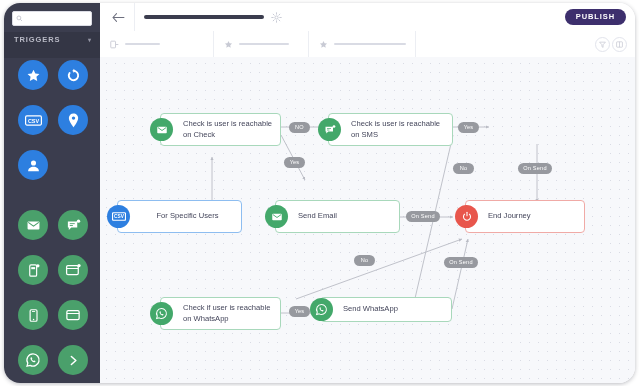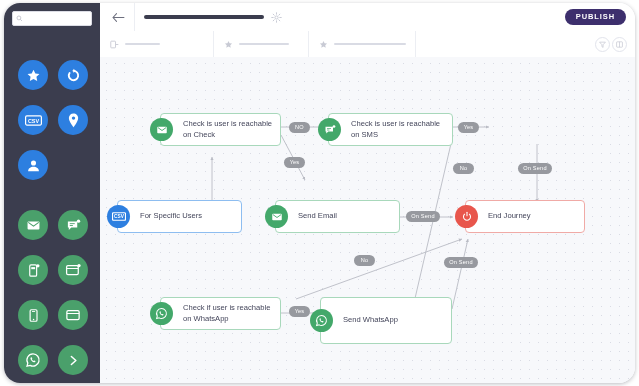--- a/index.html
+++ b/index.html
@@ -105,20 +105,24 @@
     <div class="search-wrap">
       <div class="search-box">
         <svg class="mag" viewBox="0 0 12 12">
           <circle cx="5" cy="5" r="3.3" fill="none" stroke="#b9bac6" stroke-width="1.3"></circle>
           <line x1="7.4" y1="7.4" x2="10.3" y2="10.3" stroke="#b9bac6" stroke-width="1.3"></line>
         </svg>
         <input value="" placeholder="" style="">
       </div>
     </div>
 
+    <div class="grp-head" id="grp-trig">
+      <span class="lbl">TRIGGERS</span>
+      <span class="chev">▾</span>
+    </div>
 
     <div class="icon-grid" style="top:57px;height:120px;">
       <div class="ic blue" style="left:14px;top:0;">
         <svg width="15" height="15" viewBox="0 0 24 24">
           <path fill="#ffffff" d="M12 2.6l2.9 6 6.6.9-4.8 4.6 1.2 6.5L12 17.6 6.1 20.6l1.2-6.5L2.5 9.5l6.6-.9z"></path>
             </svg>
       </div>
       <div class="ic blue" style="left:54px;top:0;">
         <svg width="15" height="15" viewBox="0 0 24 24">
           <path fill="none" stroke="#ffffff" stroke-width="3" stroke-linecap="round" d="M12 4.5a7.5 7.5 0 1 1-6.3 3.4"></path>
@@ -306,21 +310,21 @@
           <path stroke="#43a86a" stroke-width="1.4" d="M6 9h8M6 12h5"></path>
             </svg>
       </div>
       <div class="txt">
         <div>Check is user is reachable</div>
         <div>on SMS</div>
       </div>
     </div>
 
 
-    <div class="node b" style="left:17px;top:143px;width:125px;height:33px;">
+    <div class="node b" style="left:17px;top:143px;width:125px;height:33px;justify-content:center;">
       <div class="badge b">
         <svg width="14" height="11" viewBox="0 0 28 20">
           <rect x="1" y="2.5" width="26" height="15" rx="2" fill="none" stroke="#fff" stroke-width="2.4"></rect>
           <text x="14" y="13.6" font-size="9.5" font-weight="bold" fill="#ffffff" text-anchor="middle" font-family="Liberation Sans, sans-serif">CSV</text>
             </svg>
       </div>
       <div class="txt">For Specific Users</div>
     </div>
 
     <div class="node g" style="left:175px;top:143px;width:125px;height:33px;text-align:right;">
@@ -349,21 +353,21 @@
     <div class="node r" style="left:365px;top:143px;width:120px;height:33px;">
       <div class="badge r">
         <svg width="12" height="12" viewBox="0 0 24 24">
           <path fill="none" stroke="#ffffff" stroke-width="2.1" stroke-linecap="round" d="M7.2 6.4a7 7 0 1 0 9.6 0"></path>
           <path stroke="#ffffff" stroke-width="2.1" stroke-linecap="round" d="M12 2.6v7"></path>
             </svg>
       </div>
       <div class="txt">End Journey</div>
     </div>
 
-    <div class="node g" style="left:220px;top:240px;width:132px;height:47px;">
+    <div class="node g" style="left:220px;top:240px;width:132px;height:25px;">
       <div class="badge g">
         <svg width="13" height="13" viewBox="0 0 24 24">
           <path fill="none" stroke="#ffffff" stroke-width="1.9" d="M12 2.9a9.1 9.1 0 0 0-7.8 13.8L3 21.2l4.7-1.2A9.1 9.1 0 1 0 12 2.9z"></path>
           <path fill="#ffffff" d="M9.3 7.9c.5-.1.8.1 1 .6l.6 1.3c.1.3 0 .6-.3.8l-.4.4c.6 1.3 1.4 2 2.6 2.5l.4-.5c.2-.3.5-.3.8-.2l1.3.6c.4.2.5.5.4.9-.2.9-1 1.4-2 1.2-2.6-.5-4.9-2.8-5.4-5.4-.2-1 .3-1.9 1-2.2z"></path>
             </svg>
       </div>
       <div class="txt">Send WhatsApp</div>
     </div>
 
     <div class="pill" style="left:189px;top:65px;width:21px;">NO</div>

